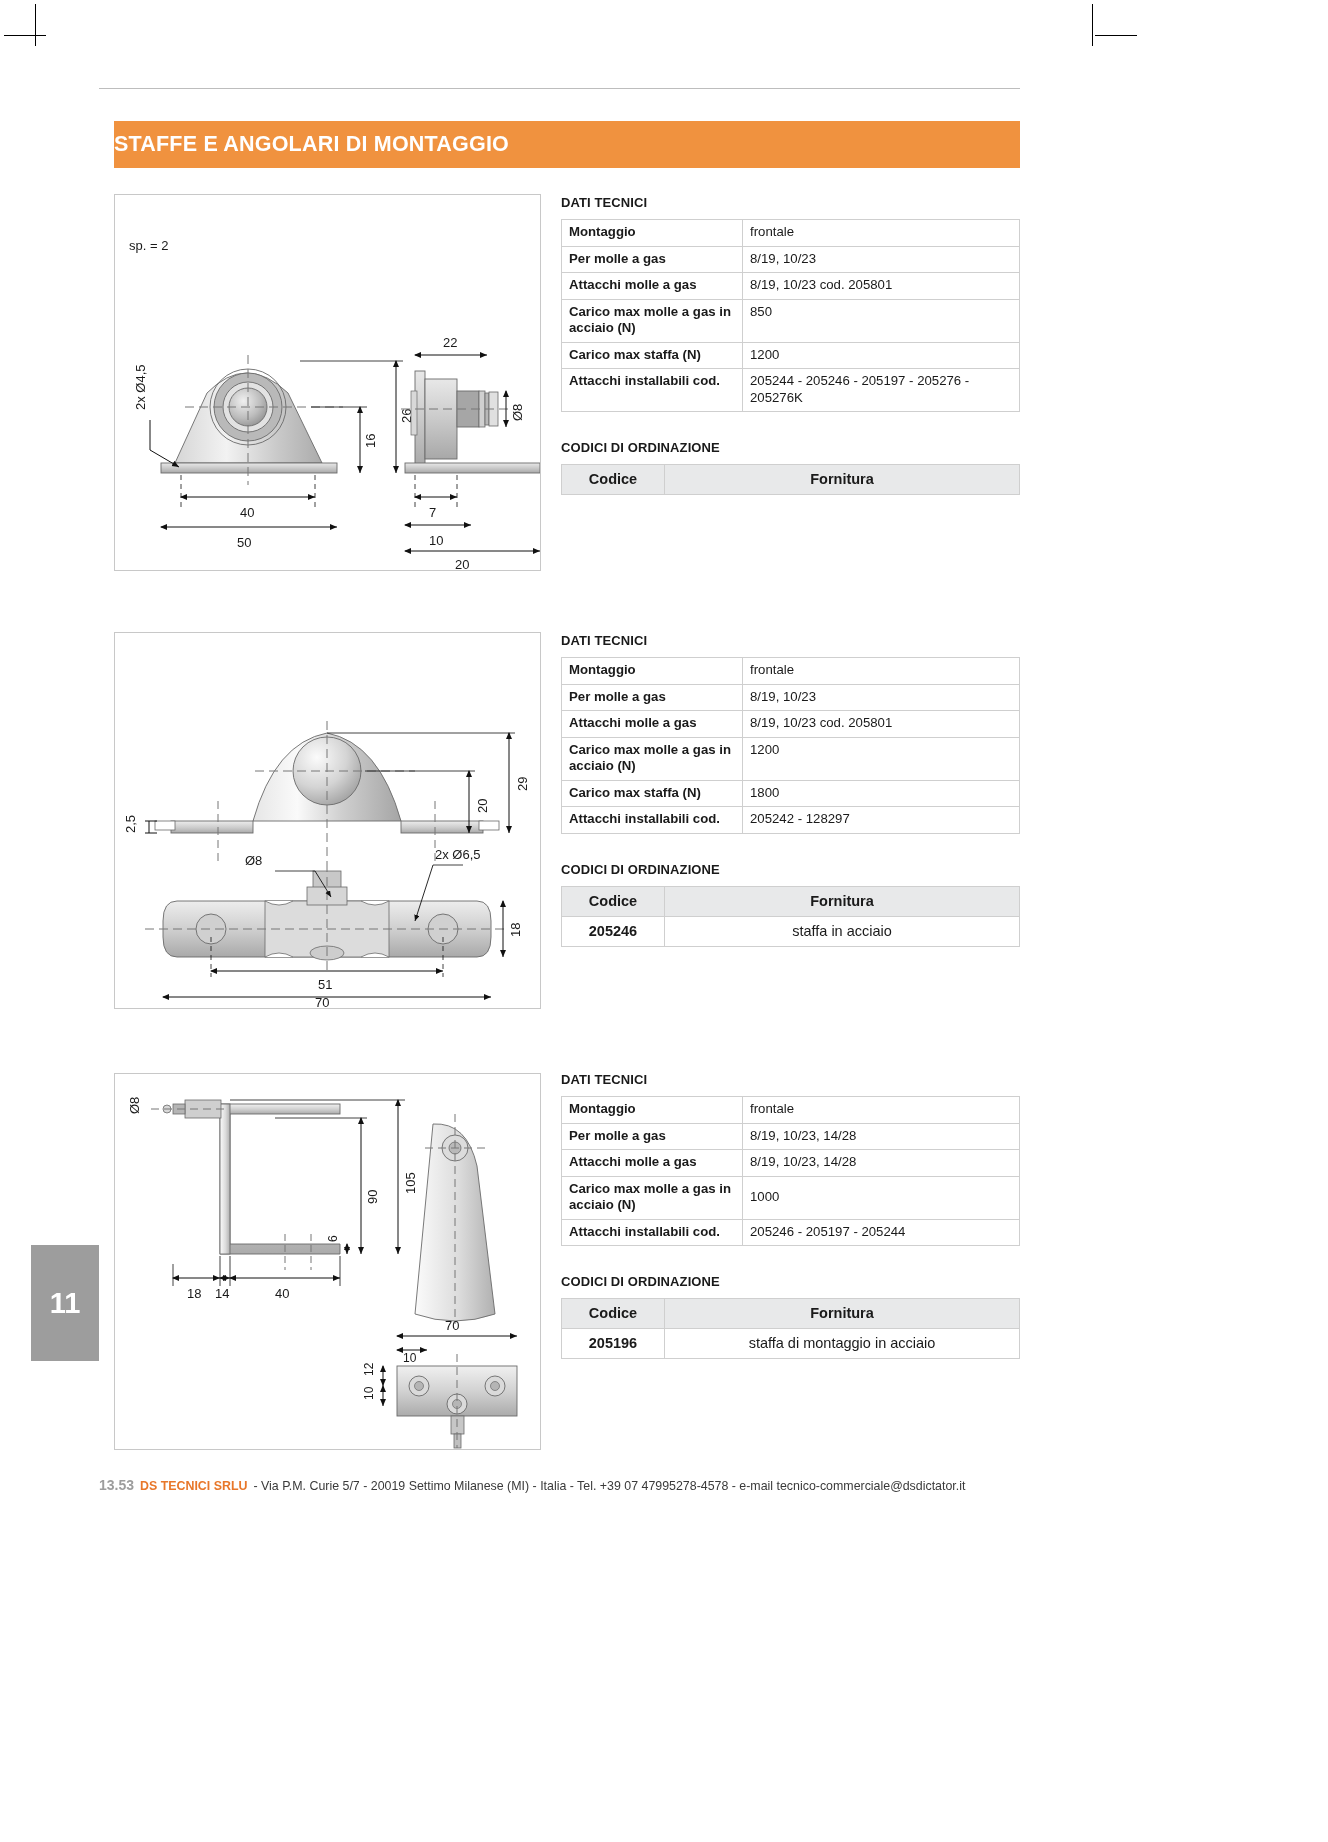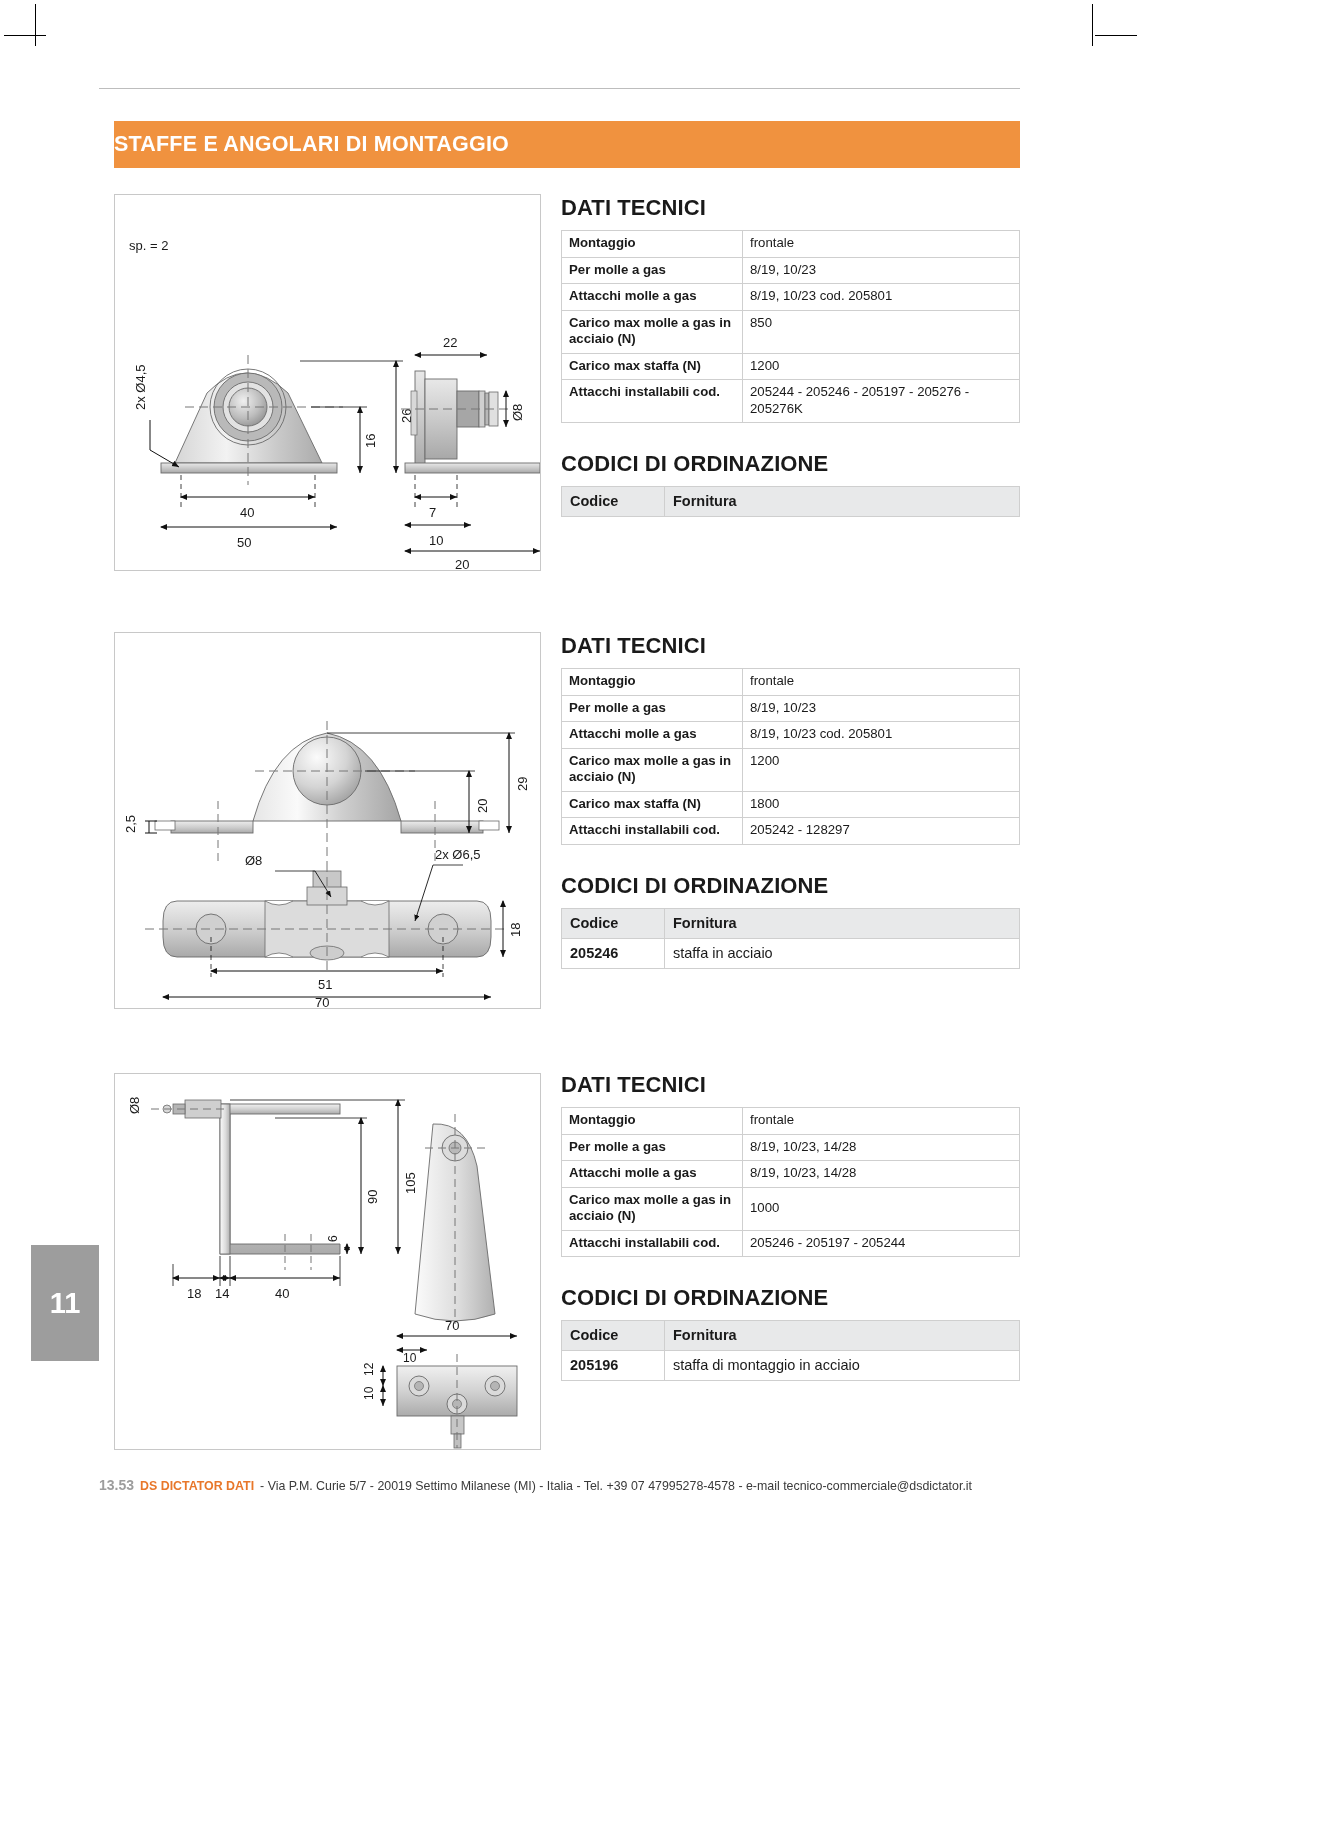--- a/index.html
+++ b/index.html
@@ -48,21 +48,21 @@
   #draw3 { left:114px; top:1073px; width:427px; height:377px; }
 
   
   .sec { position:absolute; left:561px; width:459px; }
   #sec1 { top:195px; }
   #sec2 { top:633px; }
   #sec3 { top:1072px; }
 
   .sec h2 {
     margin:0 0 9px 0;
-    font-size:22px; font-weight:bold; letter-spacing:.1px;
+    font-size:13px; font-weight:bold; letter-spacing:.1px;
     color:#1a1a1a;
   }
   .sec h2.second { margin-top:28px; }
 
   table.tech, table.order {
     border-collapse:collapse; width:459px;
     table-layout:fixed;
   }
   table.tech td {
     border:1px solid #cfcfcf;
@@ -71,21 +71,21 @@
     vertical-align:top;
     line-height:1.25;
   }
   table.tech td.k { width:181px; font-weight:bold; }
   table.tech td.v { font-weight:normal; }
 
   table.order th, table.order td {
     border:1px solid #cfcfcf;
     padding:6px 8px 7px 8px;
     font-size:14.5px;
-    text-align:left;
+    text-align:center;
     vertical-align:middle;
   }
   table.order th { background:#e8e9ea; font-weight:bold; font-size:14.5px; }
   table.order th.c, table.order td.c { width:103px; }
   table.order td.c { font-weight:bold; }
   table.order td.f { font-weight:normal; }
 
   
   .page-tab {
     position:absolute; left:31px; top:1245px; width:68px; height:116px;
@@ -506,15 +506,15 @@
   </tbody>
     </table>
 </div>
 
 <div class="page-tab">
   <span>11</span>
 </div>
 
 <div class="footer">
   <span class="pg">13.53</span>
-  <span class="co">DS DICTATOR DATI</span>
+  <span class="co">DS TECNICI SRLU</span>
   <span class="rest">- Via P.M. Curie 5/7 - 20019 Settimo Milanese (MI) - Italia - Tel. +39 07 47995278-4578 - e-mail tecnico-commerciale@dsdictator.it</span>
 </div>
 
 </body></html>

